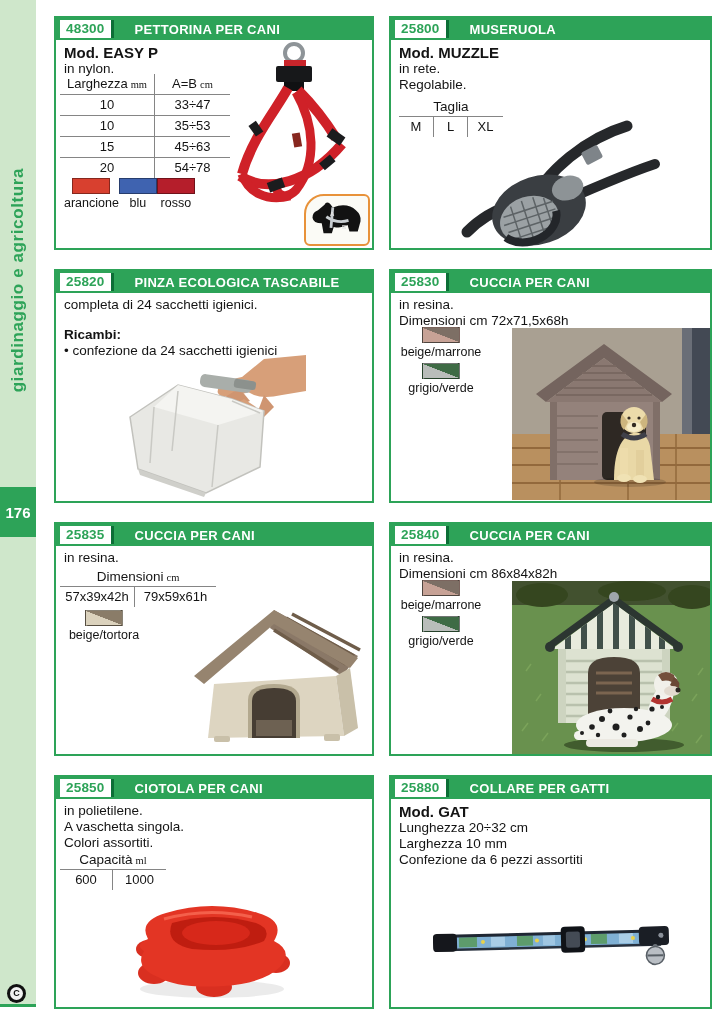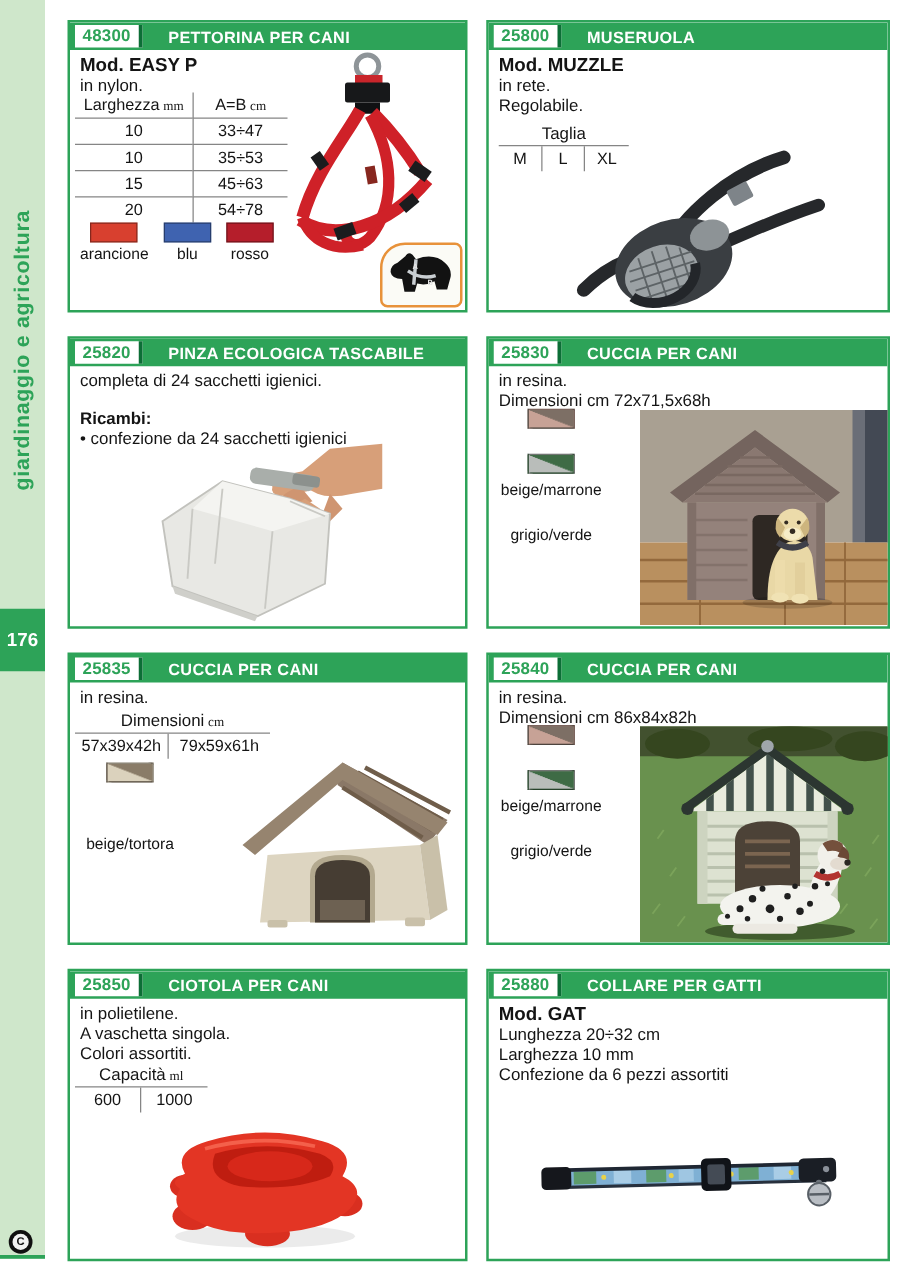--- a/index.html
+++ b/index.html
@@ -30,23 +30,23 @@
 .model{font-weight:700;font-size:15px;line-height:17px;}
 .unit{font-size:10.5px;margin-left:3px;font-family:Liberation Serif, serif;}
 .cc{text-align:center;padding:2px 0 3px;font-size:13px;}
 .vd{border-left:1.5px solid var(--line);}
 .bt{border-top:1.5px solid var(--line);}
 .bb{border-bottom:1.5px solid var(--line);}
 .t1{position:absolute;left:4px;top:56px;display:grid;grid-template-columns:94px 76px;}
 .t2{position:absolute;}
 .t2 .hdr{text-align:center;padding:1px 0 2px;font-size:13.5px;}
 .t2 .vals{display:grid;}
-.chips{position:absolute;display:flex;gap:12px;}
+.chips{position:absolute;display:flex;}
 .chipcol{display:flex;flex-direction:column;align-items:center;}
-.chipcol.abs{position:absolute;gap:40px;}
+.chipcol.abs{position:absolute;}
 .chip{width:38px;height:16px;border:1px solid rgba(0,0,0,.38);box-sizing:border-box;}
 .chiplabel{font-size:12.5px;margin-top:2px;white-space:nowrap;}
 .img{position:absolute;}
 .inset{position:absolute;left:248px;top:176px;width:66px;height:52px;border:2.5px solid var(--orange);border-radius:20px 6px 6px 6px;background:#fbfbf6;box-sizing:border-box;overflow:hidden;}
 .insetletter{position:absolute;color:#e6e6e6;font-size:6px;font-weight:700;line-height:1;}
 </style>
 </head>
 <body>
 
 <div>

